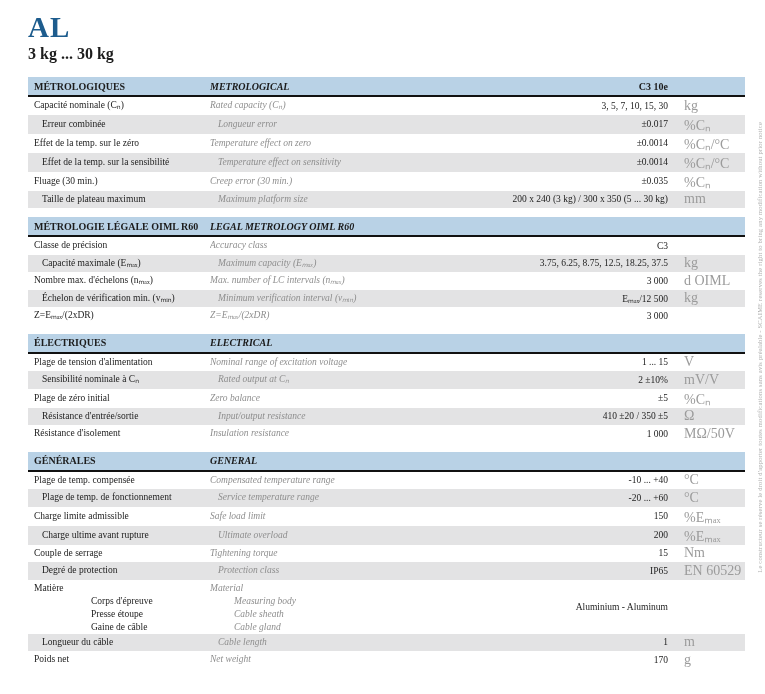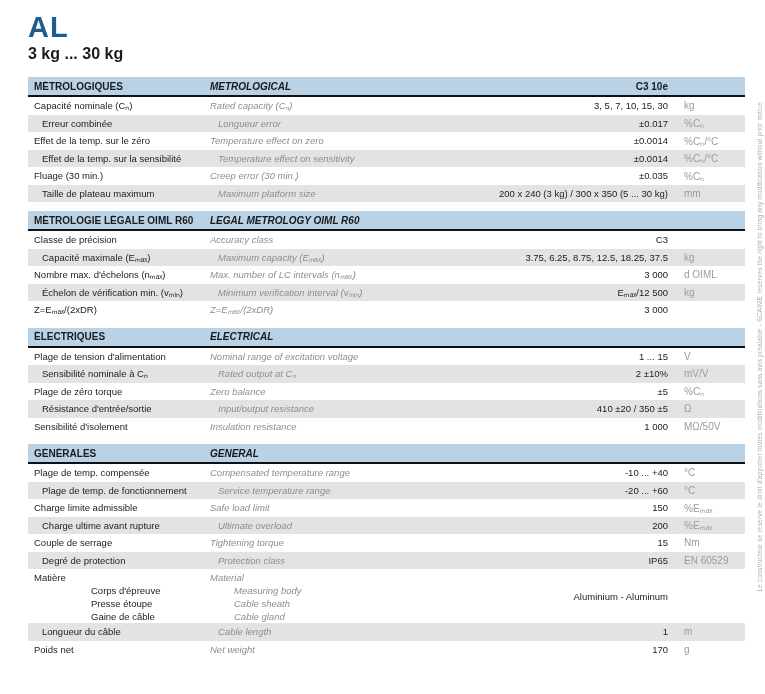--- a/index.html
+++ b/index.html
@@ -1,18 +1,18 @@
 <!DOCTYPE html>
 <html><head>
 <meta charset="utf-8">
 <style>
   html,body { margin:0; padding:0; background:#ffffff; }
   .page {
     position:relative; width:765px; height:694px; background:#fff; overflow:hidden;
-    font-family:Liberation Sans, sans-serif; color:#1c1c1c;
+    font-family:Liberation Serif, serif; color:#1c1c1c;
   }
   .header-block { padding:12px 0 0 28px; }
   .product-title { color:#1d5c8d; font-size:29px; line-height:30px; font-weight:bold; letter-spacing:1px; }
   .capacity { margin-top:3px; font-size:16px; font-weight:bold; color:#1c1c1c; }
 
   .spec-heading {
     margin:15px 12px 0 28px; padding-bottom:5px;
     border-bottom:2px dotted #cf232b;
     font-size:15px; color:#cf232b; white-space:nowrap;
   }
@@ -32,21 +32,21 @@
     min-height:17.5px; align-items:center; font-size:9.5px;
   }
   .row.alt { background:#e3e3e4;padding-left:8px; }
   .row.tall { min-height:52px; }
   .row.tall .cell.fr, .row.tall .cell.en { align-self:start; padding-top:2px; }
 
   .cell { overflow:hidden; }
   .cell.fr { padding-left:6px; color:#1c1c1c; }
   .cell.en { color:#8e8e8e; font-style:italic; }
   .cell.val { text-align:right; padding-right:8px; color:#1c1c1c; white-space:nowrap; }
-  .cell.unit { color:#9b9b9b; font-size:10px; padding-left:8px; white-space:nowrap; }
+  .cell.unit { color:#9b9b9b; font-size:14px; padding-left:8px; white-space:nowrap; }
   .sec-header .cell.en { color:#1a1a1a; font-style:italic; }
   .sec-header .cell.fr { padding-left:6px; }
   .line { line-height:13px; }
   .sub-line { line-height:13px; }
   .cell.fr .sub-line { padding-left:57px; }
   .cell.en .sub-line { padding-left:24px; }
 
   .side-note-wrap {
     position:absolute; top:0; right:2px; height:100%;
     display:flex; align-items:center; pointer-events:none;
@@ -216,41 +216,41 @@
             <div class="line">Sensibilité nominale à Cₙ</div>
           </div>
           <div class="cell en">
             <div class="line">Rated output at Cₙ</div>
           </div>
           <div class="cell val">2 ±10%</div>
           <div class="cell unit">mV/V</div>
         </div>
         <div class="row">
           <div class="cell fr">
-            <div class="line">Plage de zéro torque</div>
+            <div class="line">Plage de zéro initial</div>
           </div>
           <div class="cell en">
             <div class="line">Zero balance</div>
           </div>
           <div class="cell val">±5</div>
           <div class="cell unit">%Cₙ</div>
         </div>
         <div class="row alt">
           <div class="cell fr">
             <div class="line">Résistance d'entrée/sortie</div>
           </div>
           <div class="cell en">
             <div class="line">Input/output resistance</div>
           </div>
           <div class="cell val">410 ±20 / 350 ±5</div>
           <div class="cell unit">Ω</div>
         </div>
         <div class="row">
           <div class="cell fr">
-            <div class="line">Sensibilité d'isolement</div>
+            <div class="line">Résistance d'isolement</div>
           </div>
           <div class="cell en">
             <div class="line">Insulation resistance</div>
           </div>
           <div class="cell val">1 000</div>
           <div class="cell unit">MΩ/50V</div>
         </div>
       </div>
       <div class="section">
         <div class="sec-header">

